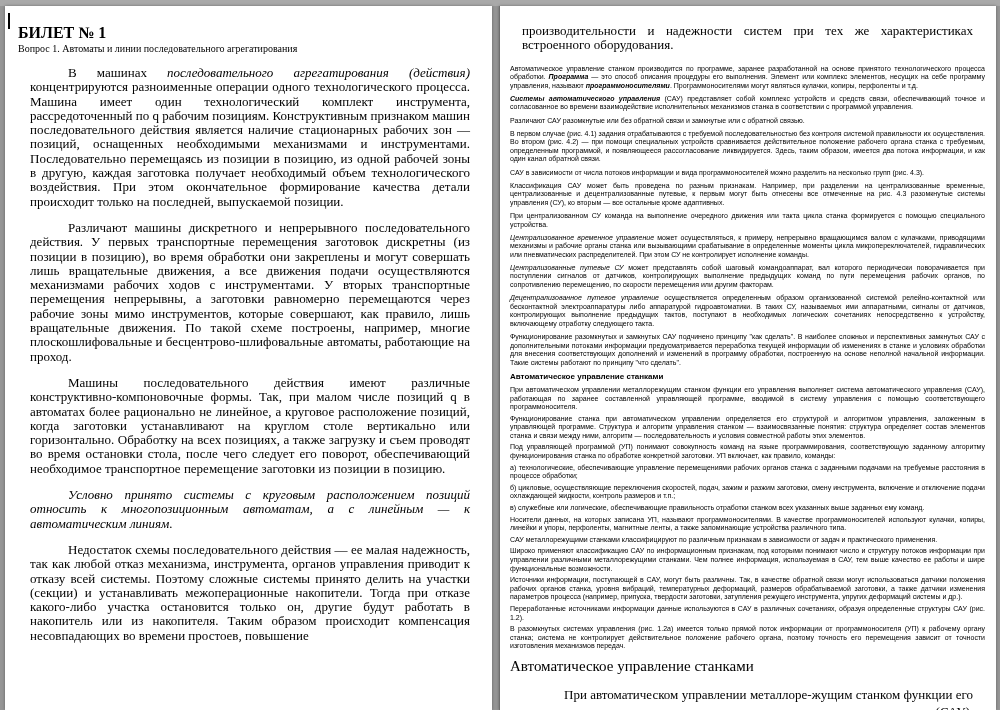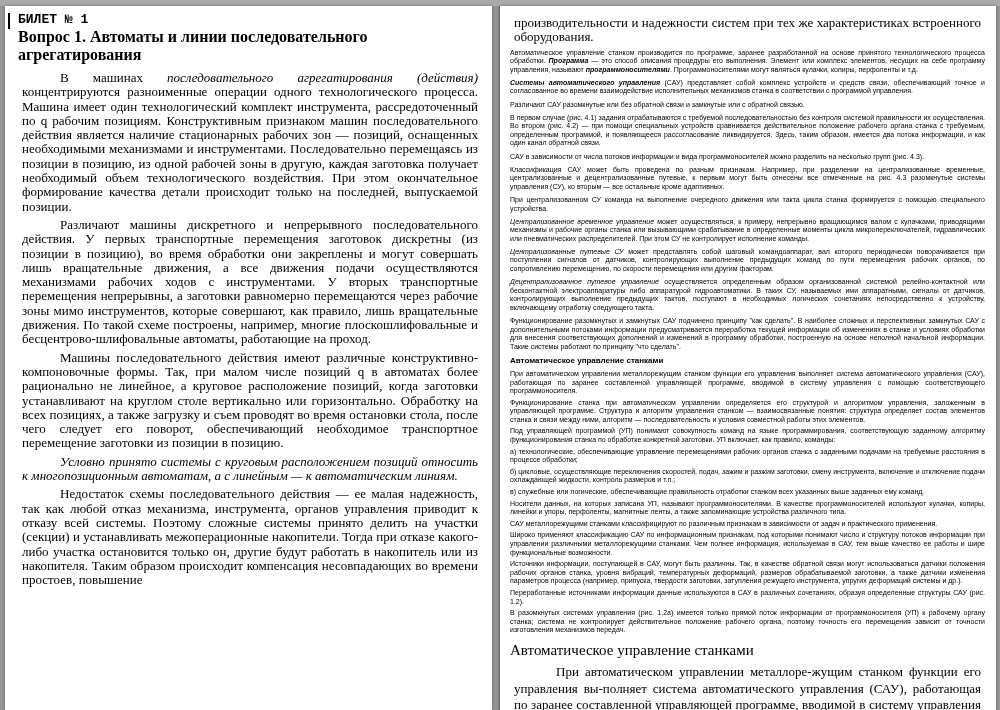--- a/index.html
+++ b/index.html
@@ -4,27 +4,27 @@
 <style>
   html,body{margin:0;padding:0;background:#8f8f8f;}
   .canvas{position:relative;width:1000px;height:710px;background:#969696;overflow:hidden;
           font-family:"Liberation Serif",serif;color:#000;}
   .topstrip{position:absolute;left:0;top:0;width:1000px;height:6px;background:#a9a9a9;}
   .page{position:absolute;top:6px;bottom:0;background:#ffffff;overflow:hidden;box-sizing:border-box;}
   .page-left{left:5px;width:487px;padding:6px 10px 0 13px;box-shadow:0 0 3px rgba(0,0,0,.35);}
   .page-right{left:499px;width:497px;padding:6px 11px 0 10px;border-left:1px solid #6e6e6e;box-shadow:0 0 3px rgba(0,0,0,.35);}
   .cursor{position:absolute;left:3px;top:7px;width:2px;height:16px;background:#000;}
 
-  .doc-title{font-size:13px;font-weight:bold;margin:0 0 1px 0;font-family:Liberation Mono, monospace;}
-  .q-heading{font-size:16px;font-weight:bold;margin:1px 0 7px 0;}
+  .doc-title{font-size:16px;font-weight:bold;margin:12px 0 1px 0;}
+  .q-heading{font-size:10px;font-weight:normal;margin:1px 0 7px 0;}
   .q-heading.q2{margin:13px 0 9px 0;}
   .section-heading{font-size:15px;font-weight:normal;margin:7px 0 5px 0;}
   .small-subheading{font-family:"Liberation Sans",sans-serif;font-size:8px;font-weight:bold;margin:3px 0 5px 0;}
 
-  .p-serif{margin:4px;font-size:13px;line-height:14.3px;text-indent:38px;text-align:justify;}
+  .p-serif{margin:12px;font-size:13px;line-height:14.3px;text-indent:38px;text-align:justify;}
   .p-serif.big{line-height:16.6px;text-indent:42px;}
   .noindent{text-indent:0;}
   .p-small{font-family:"Liberation Sans",sans-serif;font-size:7px;line-height:8.6px;
            margin:0 0 4.5px 0;text-align:justify;}
   .p-small.p-small2{margin-bottom:3px;}
   .it{font-style:italic;}
   .bd{font-weight:bold;}
 </style>
 </head>
 <body>

